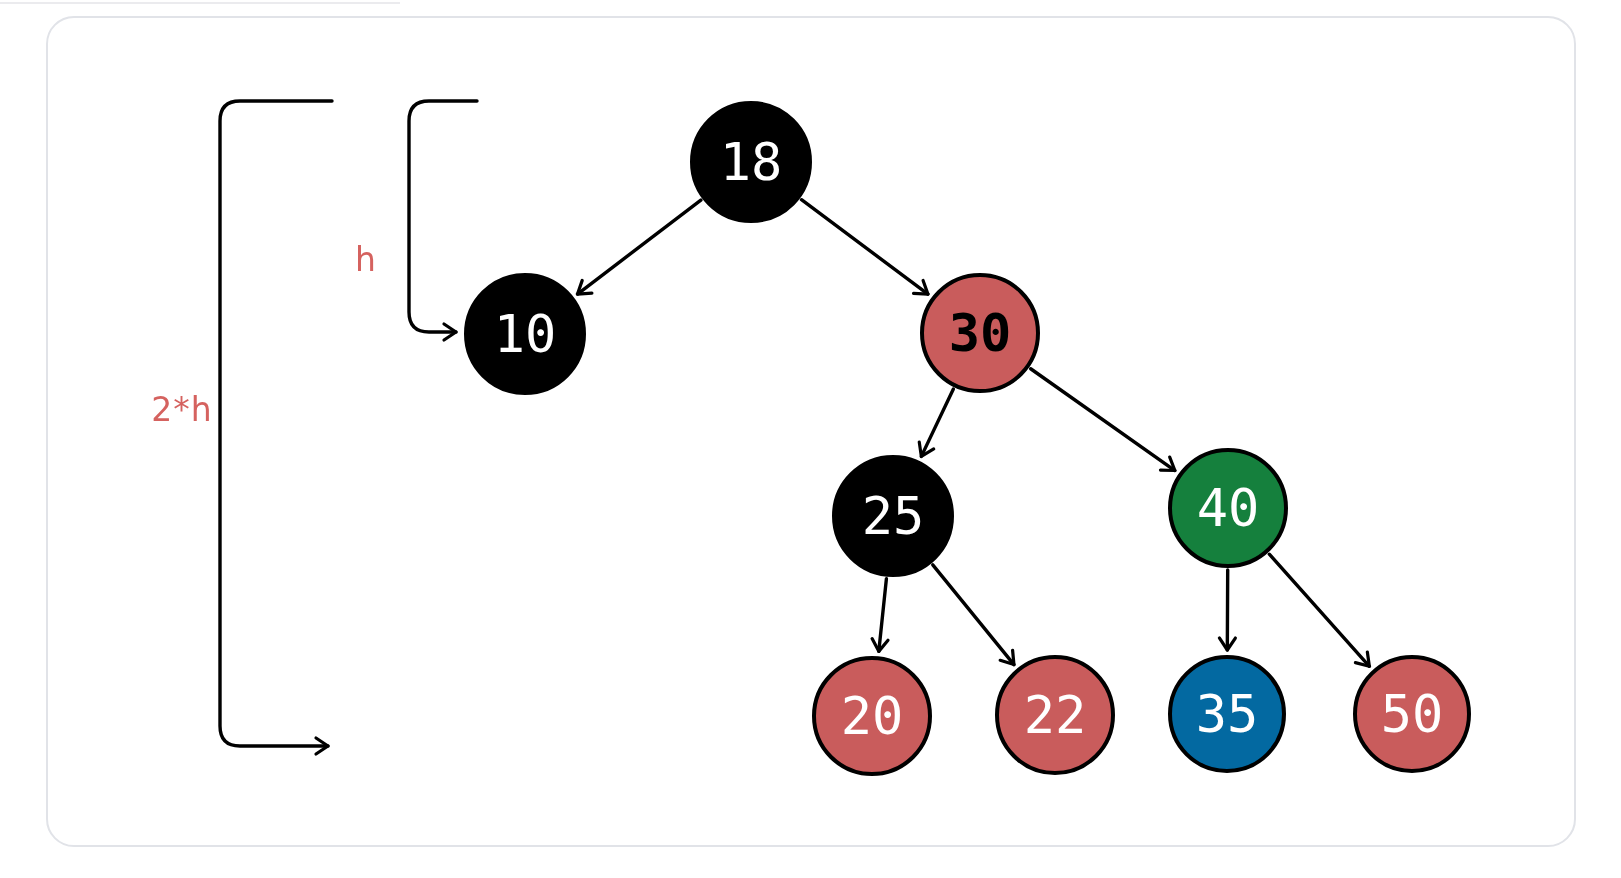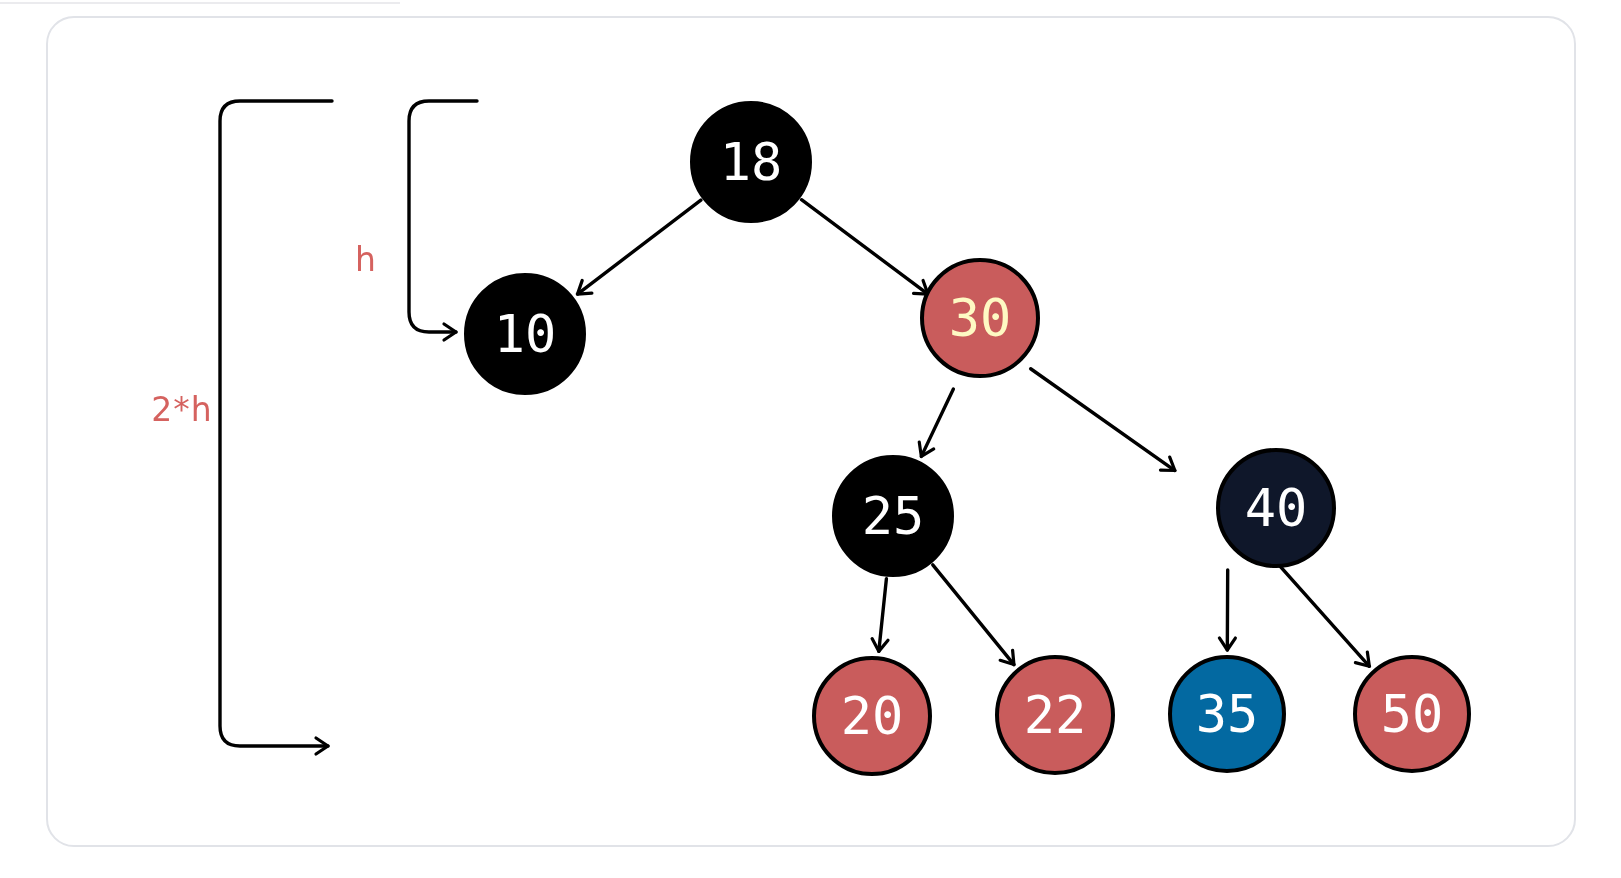--- a/index.html
+++ b/index.html
@@ -53,23 +53,23 @@
       <path d="M 1030.6576678055035 368.7463381692062 L 1174.8911547200366 470.52400030647743" fill="none" stroke="#000000" stroke-width="3.4" stroke-linecap="round" stroke-linejoin="round" marker-end="url(#arrow)"></path>
       <path d="M 886.4211664097483 578.6555580023974 L 878.7876854502597 651.3553766641933" fill="none" stroke="#000000" stroke-width="3.4" stroke-linecap="round" stroke-linejoin="round" marker-end="url(#arrow)"></path>
       <path d="M 932.7735323426207 564.8576107171698 L 1013.9638158369787 664.5913540219676" fill="none" stroke="#000000" stroke-width="3.4" stroke-linecap="round" stroke-linejoin="round" marker-end="url(#arrow)"></path>
       <path d="M 1227.6990326723248 569.999269501081 L 1227.3106759511486 650.0007540634002" fill="none" stroke="#000000" stroke-width="3.4" stroke-linecap="round" stroke-linejoin="round" marker-end="url(#arrow)"></path>
       <path d="M 1269.3018982510507 554.2401686941112 L 1369.3657824505283 666.2682129609176" fill="none" stroke="#000000" stroke-width="3.4" stroke-linecap="round" stroke-linejoin="round" marker-end="url(#arrow)"></path>
     </svg>
 
   <div id="nodes-layer">
       <div class="node black" style="left: 751px; top: 162px; width: 122px; height: 122px; background: rgb(0, 0, 0); color: rgb(255, 255, 255); border-color: rgb(0, 0, 0);">18</div>
       <div class="node black" style="left: 525px; top: 334px; width: 122px; height: 122px; background: rgb(0, 0, 0); color: rgb(255, 255, 255); border-color: rgb(0, 0, 0); text-align: right;">10</div>
-      <div class="node red" style="left: 980px; top: 318px; width: 120px; height: 120px; background: rgb(201, 92, 92); color: #fef9c3; border-color: rgb(0, 0, 0);">30</div>
+      <div class="node red" style="left: 980px; top: 333px; width: 120px; height: 120px; background: rgb(201, 92, 92); color: #000000; border-color: rgb(0, 0, 0); font-weight: bold;">30</div>
       <div class="node black" style="left: 893px; top: 516px; width: 122px; height: 122px; background: rgb(0, 0, 0); color: rgb(255, 255, 255); border-color: rgb(0, 0, 0);">25</div>
-      <div class="node black" style="left: 1276px; top: 508px; width: 120px; height: 120px; background: #0f172a; color: rgb(255, 255, 255); border-color: rgb(0, 0, 0);">40</div>
+      <div class="node black" style="left: 1228px; top: 508px; width: 120px; height: 120px; background: #15803d; color: rgb(255, 255, 255); border-color: rgb(0, 0, 0);">40</div>
       <div class="node red" style="left: 872px; top: 716px; width: 120px; height: 120px; background: rgb(201, 92, 92); color: #ffffff; border-color: rgb(0, 0, 0);">20</div>
       <div class="node red" style="left: 1055px; top: 715px; width: 120px; height: 120px; background: rgb(201, 92, 92); color: rgb(255, 255, 255); border-color: rgb(0, 0, 0);">22</div>
       <div class="node red" style="left: 1227px; top: 714px; width: 118px; height: 118px; background: #0369a1; color: rgb(255, 255, 255); border-color: rgb(0, 0, 0);">35</div>
       <div class="node red" style="left: 1412px; top: 714px; width: 118px; height: 118px; background: rgb(201, 92, 92); color: rgb(255, 255, 255); border-color: rgb(0, 0, 0); text-align: right;">50</div>
     </div>
 
   <div class="ann" id="ann-h" style="left: 366px; top: 259px; color: rgb(213, 98, 95);">h</div>
   <div class="ann" id="ann-2h" style="left: 182px; top: 409px; color: rgb(213, 98, 95);">2*h</div>
 </div>
 

